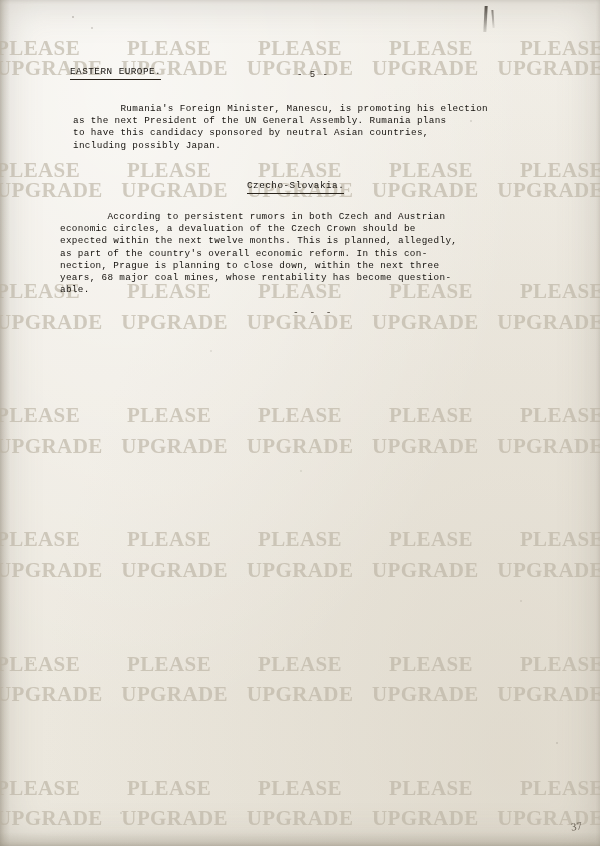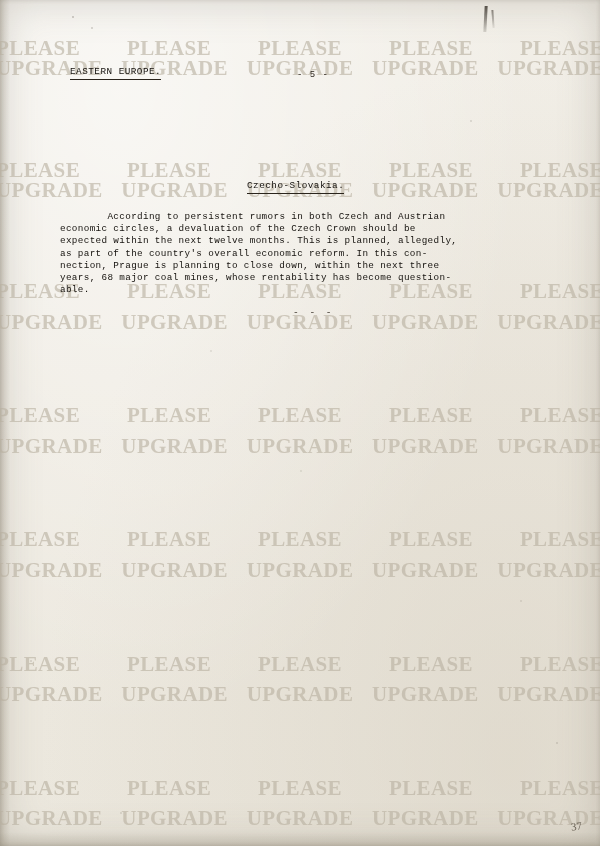--- a/index.html
+++ b/index.html
@@ -261,20 +261,24 @@
       <span>UPGRADE</span>
     </div>
   </div>
 
 <div id="content">
 
   <div class="heading" id="eastern-europe-heading">EASTERN EUROPE.</div>
 
   <div id="page-number">- 5 -</div>
 
+  <div class="para" id="para-rumania">        Rumania's Foreign Minister, Manescu, is promoting his election
+as the next President of the UN General Assembly. Rumania plans
+to have this candidacy sponsored by neutral Asian countries,
+including possibly Japan.</div>
 
   <div class="heading" id="czecho-heading">Czecho-Slovakia.</div>
 
   <div class="para" id="para-czech">        According to persistent rumors in both Czech and Austrian
 economic circles, a devaluation of the Czech Crown should be
 expected within the next twelve months. This is planned, allegedly,
 as part of the country's overall economic reform. In this con-
 nection, Prague is planning to close down, within the next three
 years, 68 major coal mines, whose rentability has become question-
 able.</div>

